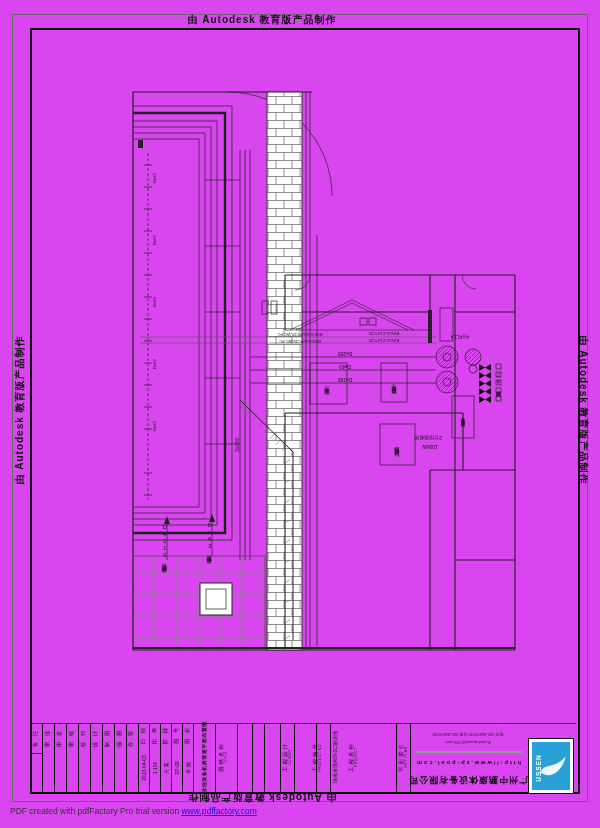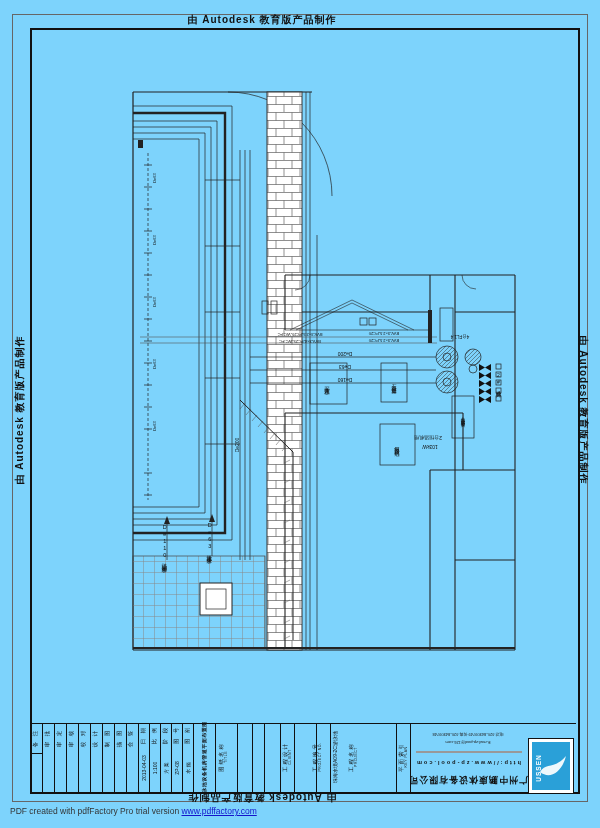--- a/index.html
+++ b/index.html
@@ -1,16 +1,16 @@
 <!DOCTYPE html>
 <html><head>
 <meta charset="utf-8">
 <style>
   html,body{margin:0;padding:0;background:#fff;}
-  .page{position:relative;width:600px;height:828px;background:#7dd3fc;overflow:hidden;
+  .page{position:relative;width:600px;height:828px;background:#d946ef;overflow:hidden;
         font-family:"Liberation Sans",sans-serif;color:#111;}
   .border-outer{position:absolute;left:12px;top:14px;width:574px;height:786px;border:1px solid #666;}
   .border-inner{position:absolute;left:30px;top:28px;width:546px;height:762px;border:2px solid #111;}
   .lbl{position:absolute;white-space:nowrap;color:#111;line-height:1;}
   .c{transform:translate(-50%,-50%);}
   .r-90{transform:translate(-50%,-50%) rotate(-90deg);}
   .r90{transform:translate(-50%,-50%) rotate(90deg);}
   .r180{transform:translate(-50%,-50%) rotate(180deg);}
   .vup{writing-mode:vertical-rl;text-orientation:upright;transform:translate(-50%,0);letter-spacing:1px;}
   .vupc{position:absolute;writing-mode:vertical-rl;text-orientation:upright;transform:translate(-50%,-50%);letter-spacing:1px;white-space:nowrap;}

